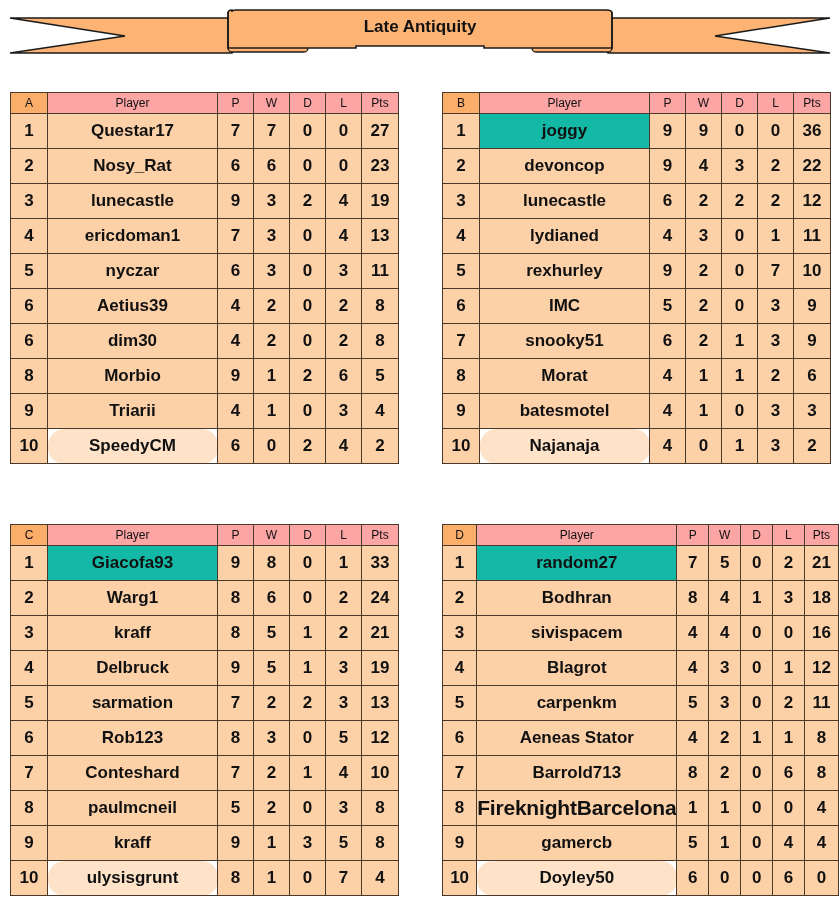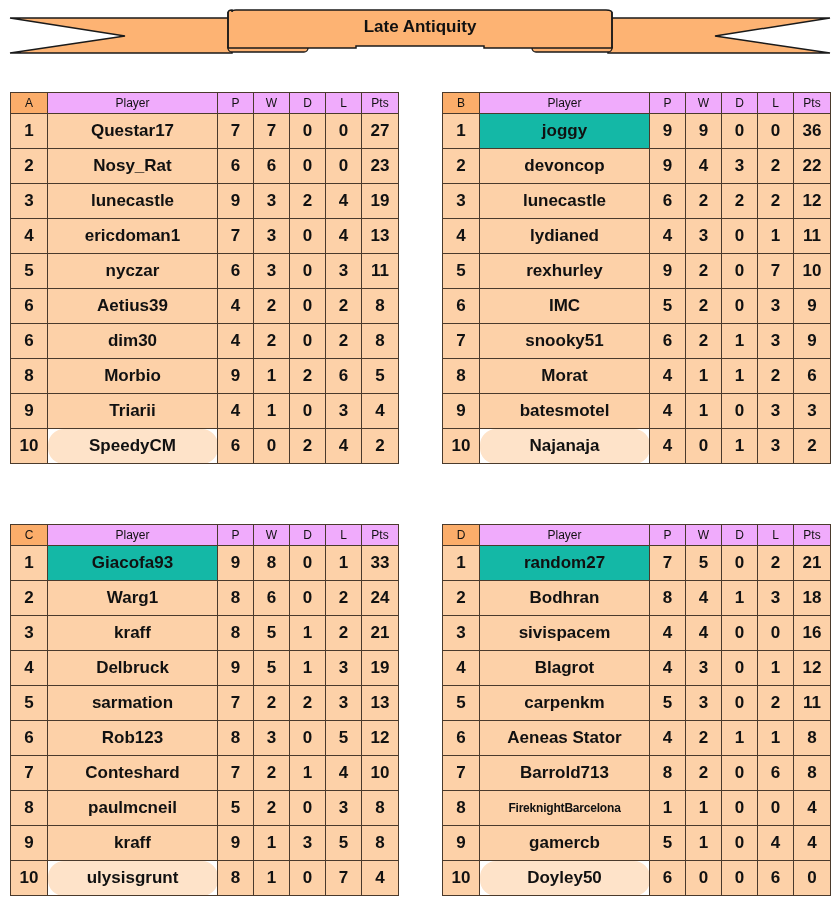--- a/index.html
+++ b/index.html
@@ -2,26 +2,26 @@
 <html><head>
 <meta charset="utf-8">
 <style>
   html, body { margin:0; padding:0; background:#ffffff; }
   body { width:839px; height:916px; position:relative; overflow:hidden; font-family:"Liberation Sans", sans-serif; }
   .banner { position:absolute; left:0; top:0; width:839px; height:62px; }
   .banner svg { position:absolute; left:0; top:0; }
   .banner-title { position:absolute; left:228px; top:10px; width:384px; height:34px; line-height:34px; text-align:center; font-weight:bold; font-size:17px; color:#111; }
   table.group { position:absolute; border-collapse:collapse; table-layout:fixed; }
   table.group td, table.group th { border:1.5px solid #4a3a2c; text-align:center; color:#111; padding:0; overflow:hidden; white-space:nowrap; }
-  table.group th { height:20px; font-weight:normal; font-size:12px; background:#f0abfc; }
+  table.group th { height:20px; font-weight:normal; font-size:12px; background:#fca5a5; }
   table.group th.grp { background:#fbad6a; }
   table.group td { height:34px; font-weight:bold; font-size:17px; background:#fdd1a8; }
   table.group td.player.leader { background:#14b8a6; }
   table.group td.player.last { background:#fee3c9;border-radius:16px; }
-  table.group td.player.long { font-size:12px; letter-spacing:-0.2px; }
+  table.group td.player.long { font-size:21px; letter-spacing:-0.2px; }
   #tA { left:10px; top:92px; }
   #tB { left:442px; top:92px; }
   #tC { left:10px; top:524px; }
   #tD { left:442px; top:524px; }
   col.c-rank { width:37px; } col.c-player { width:170px; } col.c-num { width:36px; } col.c-pts { width:37px; }
 </style>
 </head>
 <body>
 
 <div class="banner">

